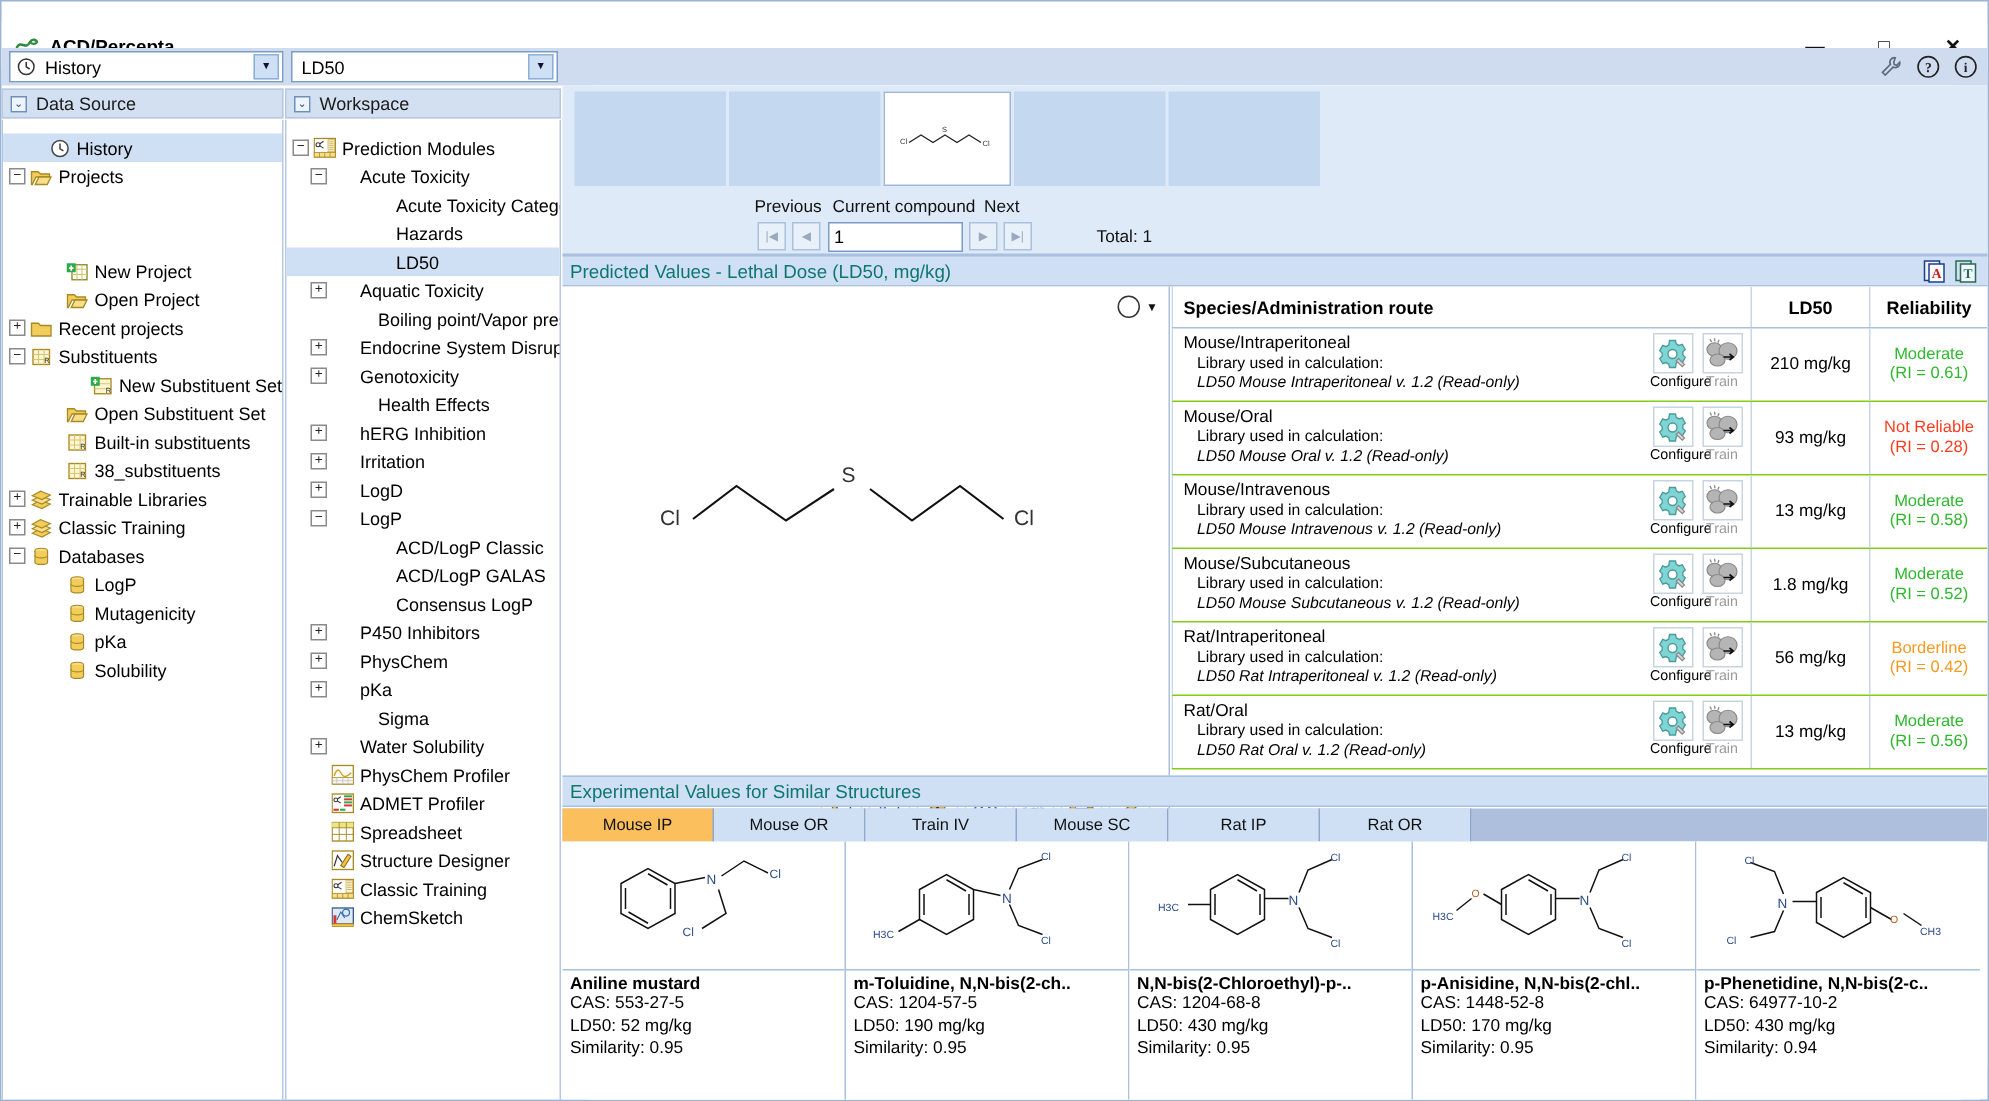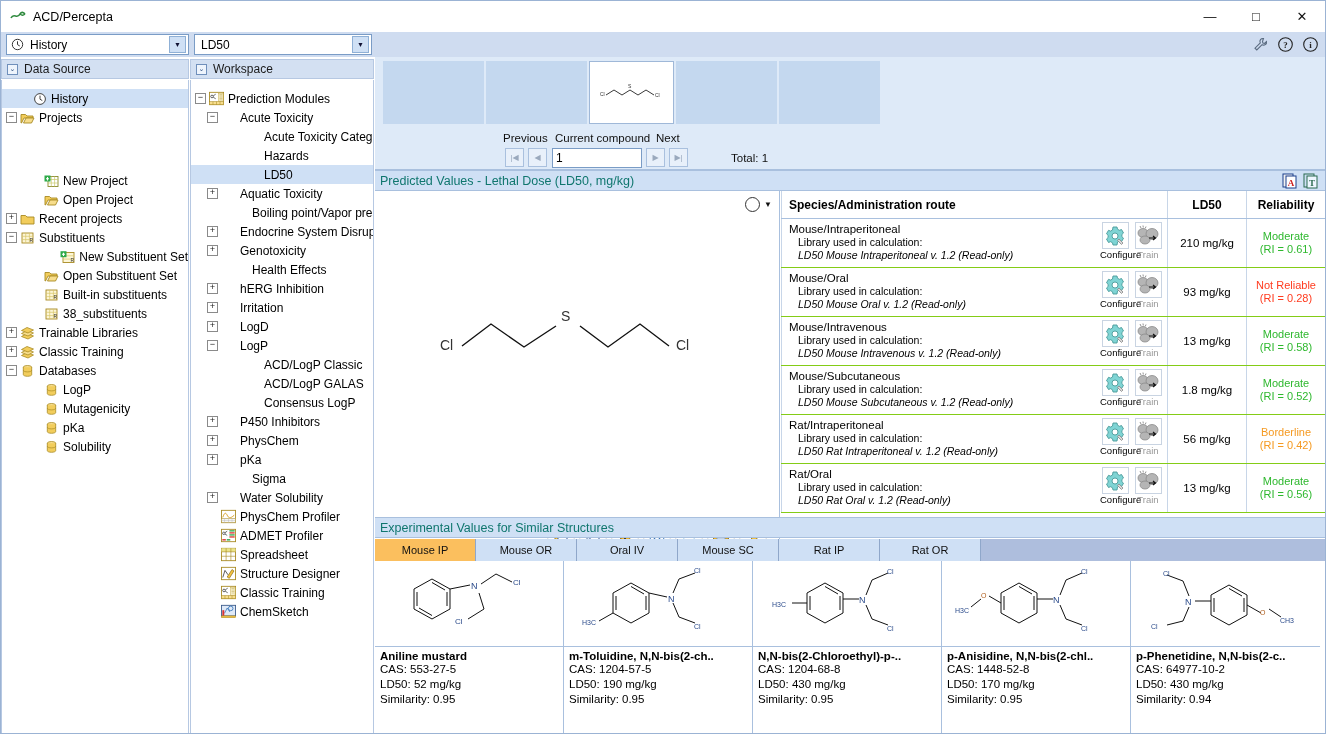--- a/index.html
+++ b/index.html
@@ -15,23 +15,23 @@
   }
   #app {
     position:relative; width:1326px; height:734px;
     border:1px solid #9bb3d4;
     background:#ffffff;
     overflow:hidden;
   }
 
   
   .titlebar {
-    position:absolute; left:0; top:0; width:1324px; height:31px;
+    position:absolute; left:0; top:14px; width:1324px; height:31px;
     background:#ffffff;
-    display:flex; align-items:center;
+    display:flex; align-items:center;font-weight:bold;
   }
   .title-logo { margin-left:9px; margin-right:7px; width:16px; height:16px; display:flex; align-items:center; justify-content:center;}
   .title-text { font-size:12.5px; color:#000; }
   .wincontrols { position:absolute; right:0; top:0; height:31px; display:flex; }
   .wincontrols div {
     width:46px; height:31px; display:flex; align-items:center; justify-content:center;
     font-size:13px; color:#111;
   }
 
   
@@ -987,21 +987,21 @@
         </div>
     </div>
 
     <div class="expsec">
       <div class="sechdr" style="left:0; top:0; width:950px;">
         <span>Experimental Values for Similar Structures</span>
       </div>
       <div class="exptabs" id="exp-tabs">
           <div class="etab active">Mouse IP</div>
           <div class="etab">Mouse OR</div>
-          <div class="etab">Oral IV</div>
+          <div class="etab">Train IV</div>
           <div class="etab">Mouse SC</div>
           <div class="etab">Rat IP</div>
           <div class="etab">Rat OR</div>
         </div>
       <div class="cards" id="exp-cards">
           <div class="card">
             <div class="cstruct">
               <svg width="170" height="82" viewBox="0 0 170 82">
                 <g stroke="#111" stroke-width="1" fill="none">
                   <polygon points="30,26 48,16 66,26 66,46 48,56 30,46"></polygon>

